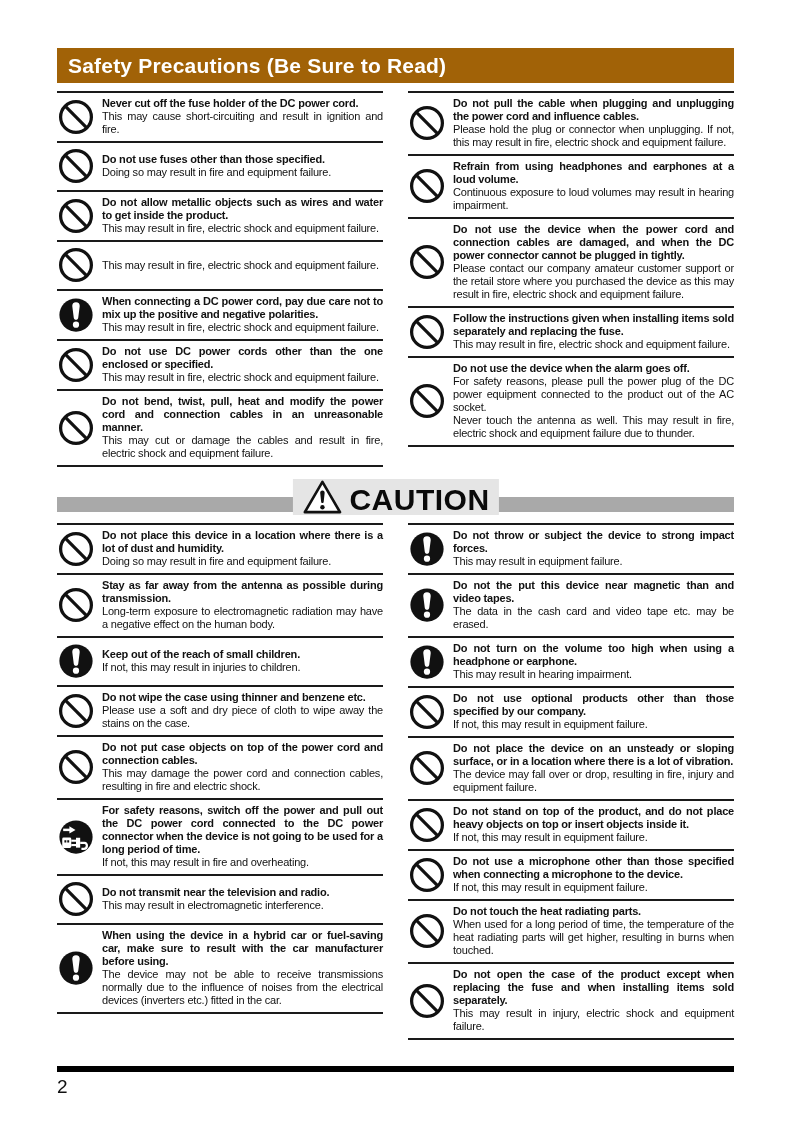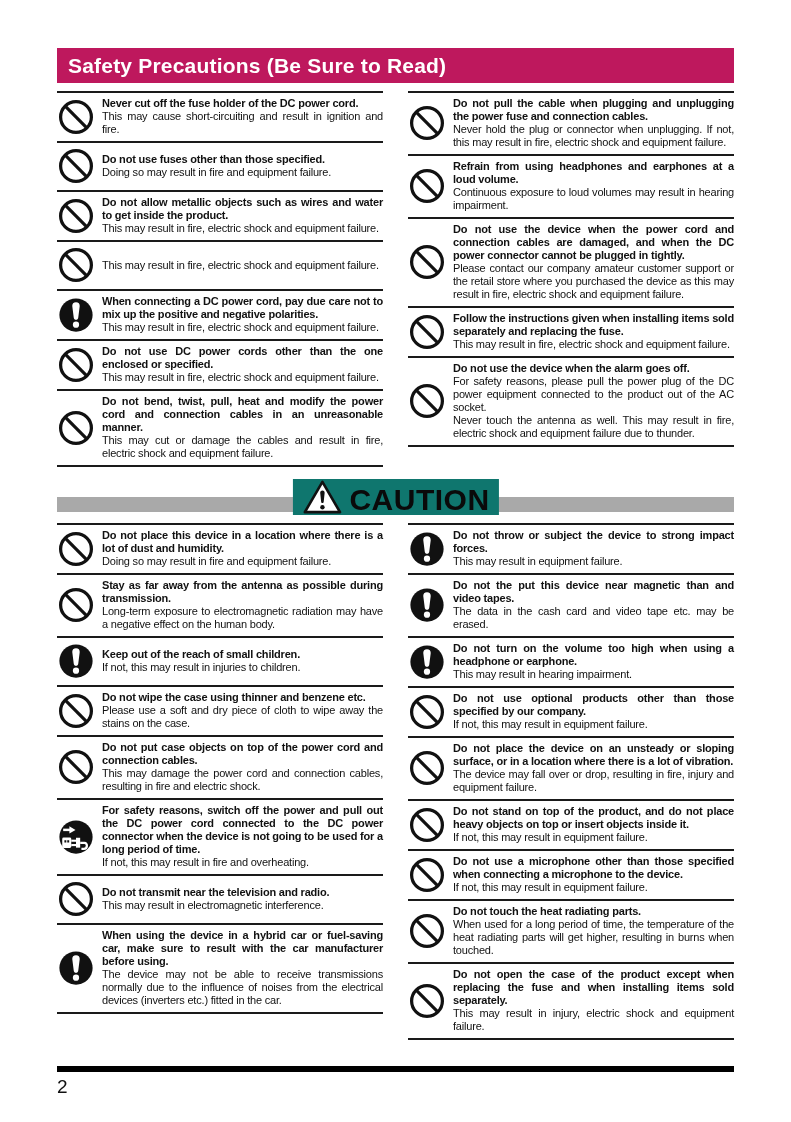--- a/index.html
+++ b/index.html
@@ -25,32 +25,32 @@
   .text-cell {
     flex:1; font-size:11px; line-height:13px; letter-spacing:-0.2px;
     text-align:justify;
   }
   .heading { font-weight:bold; }
   .body { white-space:pre-line; }
   .caution-row { position:relative; height:38px; margin-top:10px; margin-bottom:4px; }
   .caution-bar { position:absolute; left:0; right:0; bottom:3px; height:15px; background:#a9a9a9; }
   .caution-badge {
     position:absolute; left:50%; transform:translateX(-50%); bottom:0;
-    background:#0f766e; padding:0 9px; display:flex; align-items:flex-end; gap:7px;
+    background:#e5e5e5; padding:0 9px; display:flex; align-items:flex-end; gap:7px;
   }
   .caution-tri { display:block; line-height:0; }
   .caution-label { font-weight:bold; font-size:30px; line-height:31px; letter-spacing:0.5px; color:#0a0a0a; }
   .footer-bar { position:absolute; left:57px; top:1066px; width:677px; height:6px; background:#000000; }
   .page-number { position:absolute; left:57px; top:1076px; font-size:19px; color:#111111; }
 </style>
 </head>
 <body>
 
 <div class="content">
-  <div class="title-bar" style="background: #be185d;">Safety Precautions (Be Sure to Read)</div>
+  <div class="title-bar" style="background: #a16207;">Safety Precautions (Be Sure to Read)</div>
 
   <div class="columns">
     <div class="col">
   <div class="item">
     <div class="icon-cell">
             <svg viewBox="0 0 40 40" width="38" height="38">
               <circle cx="20" cy="20" r="16.2" fill="none" stroke="#111" stroke-width="3.4"></circle>
               <line x1="8.9" y1="8.9" x2="31.1" y2="31.1" stroke="#111" stroke-width="3.4"></line>
             </svg>
           </div>
@@ -140,22 +140,22 @@
 </div>
     <div class="col">
   <div class="item">
     <div class="icon-cell">
             <svg viewBox="0 0 40 40" width="38" height="38">
               <circle cx="20" cy="20" r="16.2" fill="none" stroke="#111" stroke-width="3.4"></circle>
               <line x1="8.9" y1="8.9" x2="31.1" y2="31.1" stroke="#111" stroke-width="3.4"></line>
             </svg>
           </div>
     <div class="text-cell">
-      <span class="heading">Do not pull the cable when plugging and unplugging the power fuse and connection cables.</span>
-      <div class="body">Never hold the plug or connector when unplugging. If not, this may result in fire, electric shock and equipment failure.</div>
+      <span class="heading">Do not pull the cable when plugging and unplugging the power cord and influence cables.</span>
+      <div class="body">Please hold the plug or connector when unplugging. If not, this may result in fire, electric shock and equipment failure.</div>
     </div>
   </div>
 
   <div class="item">
     <div class="icon-cell">
             <svg viewBox="0 0 40 40" width="38" height="38">
               <circle cx="20" cy="20" r="16.2" fill="none" stroke="#111" stroke-width="3.4"></circle>
               <line x1="8.9" y1="8.9" x2="31.1" y2="31.1" stroke="#111" stroke-width="3.4"></line>
             </svg>
           </div>

